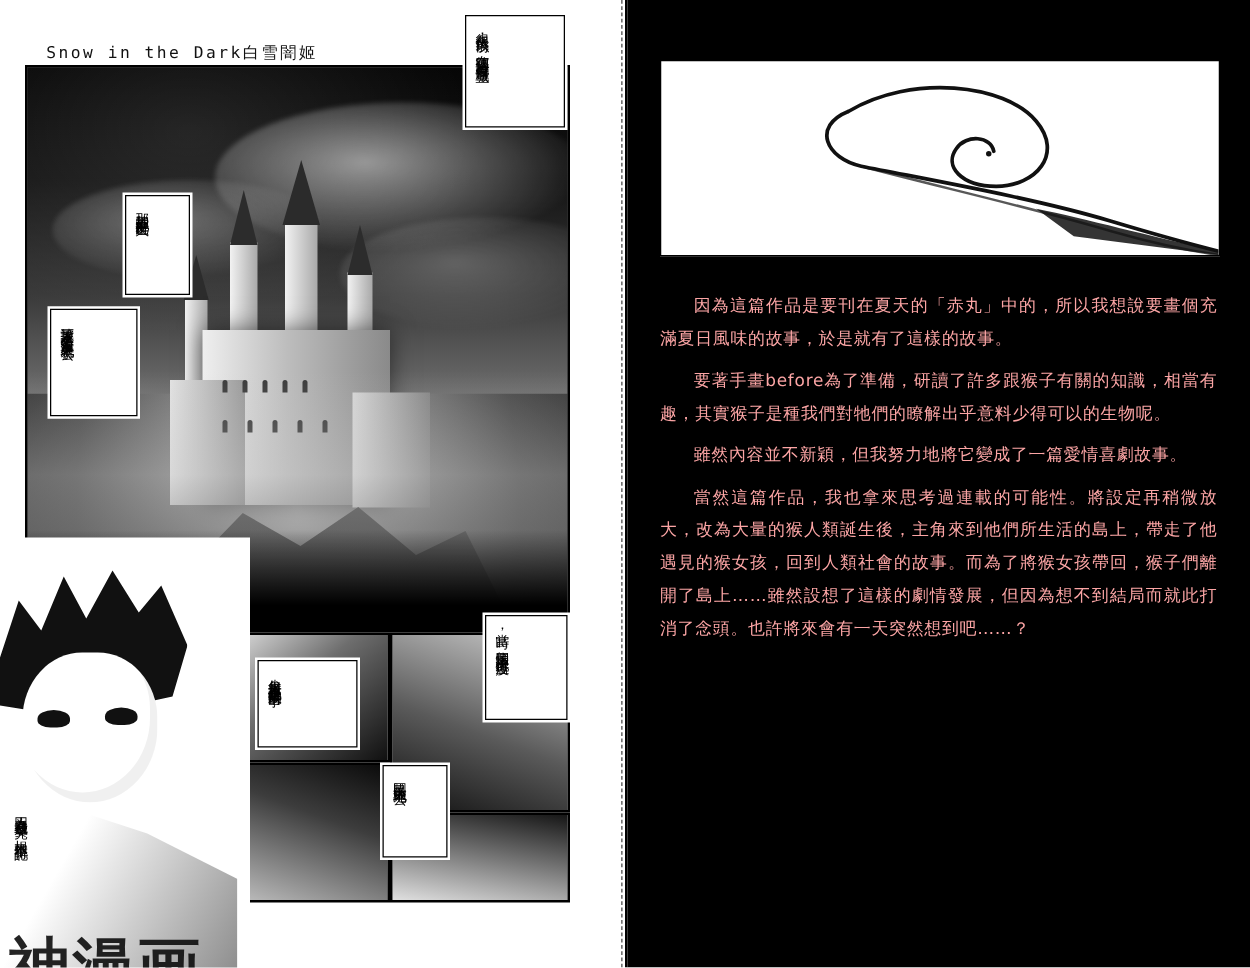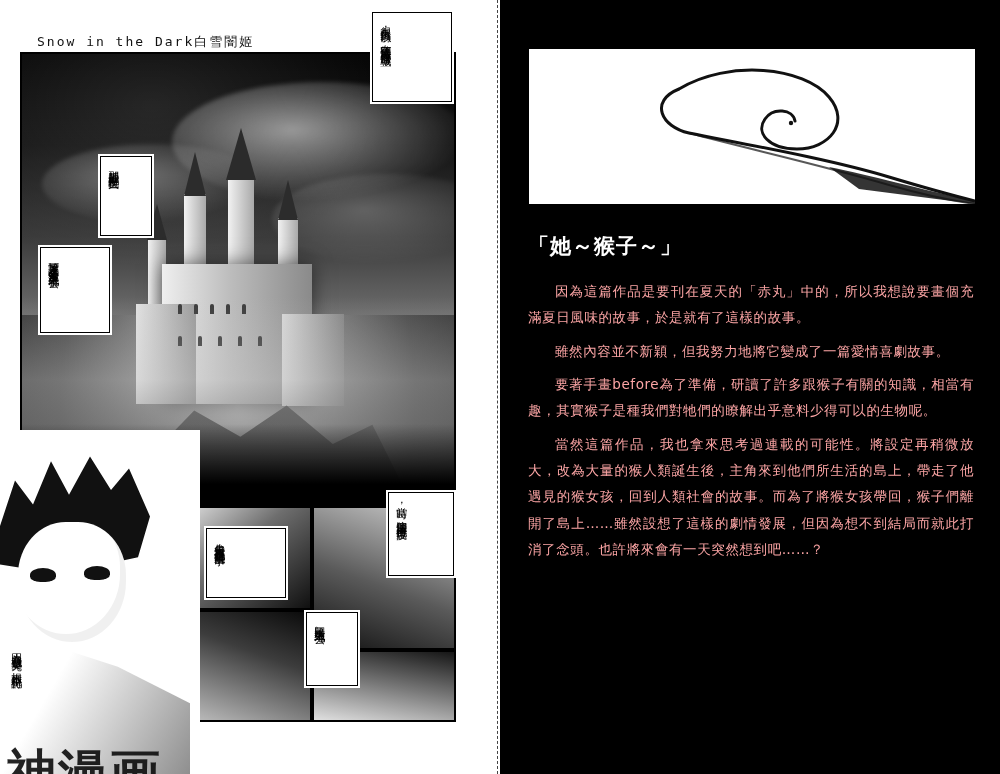--- a/index.html
+++ b/index.html
@@ -282,22 +282,21 @@
       <svg class="snake" viewBox="0 0 446 155" preserveAspectRatio="none">
         <path d="M150,40 C200,10 275,18 300,48 C322,74 300,100 268,100 C240,100 226,84 236,70 C244,58 264,60 266,72" fill="none" stroke="#111" stroke-width="3" stroke-linecap="round"></path>
         <path d="M150,40 C120,52 132,78 160,84 C220,96 300,110 360,128 C400,140 430,148 446,152" fill="none" stroke="#111" stroke-width="3"></path>
         <path d="M160,84 C220,100 300,118 360,136 C395,146 425,152 446,155" fill="none" stroke="#111" stroke-width="2" opacity=".7"></path>
         <path d="M300,118 C340,126 390,140 446,152 L446,155 L330,140 Z" fill="#111" opacity=".85"></path>
         <circle cx="262" cy="74" r="2.2" fill="#111"></circle>
       </svg>
     </div>
 
     <div class="text-col">
-      <h1 class="aw-title">「她～猴子～」</h1>
       <p class="aw-p">因為這篇作品是要刊在夏天的「赤丸」中的，所以我想說要畫個充滿夏日風味的故事，於是就有了這樣的故事。</p>
+      <p class="aw-p">要著手畫before為了準備，研讀了許多跟猴子有關的知識，相當有趣，其實猴子是種我們對牠們的瞭解出乎意料少得可以的生物呢。</p>
       <p class="aw-p">雖然內容並不新穎，但我努力地將它變成了一篇愛情喜劇故事。</p>
-      <p class="aw-p">要著手畫before為了準備，研讀了許多跟猴子有關的知識，相當有趣，其實猴子是種我們對牠們的瞭解出乎意料少得可以的生物呢。</p>
       <p class="aw-p">當然這篇作品，我也拿來思考過連載的可能性。將設定再稍微放大，改為大量的猴人類誕生後，主角來到他們所生活的島上，帶走了他遇見的猴女孩，回到人類社會的故事。而為了將猴女孩帶回，猴子們離開了島上……雖然設想了這樣的劇情發展，但因為想不到結局而就此打消了念頭。也許將來會有一天突然想到吧……？</p>
     </div>
   </div>
 
 
 </div>
 
 </body></html>

